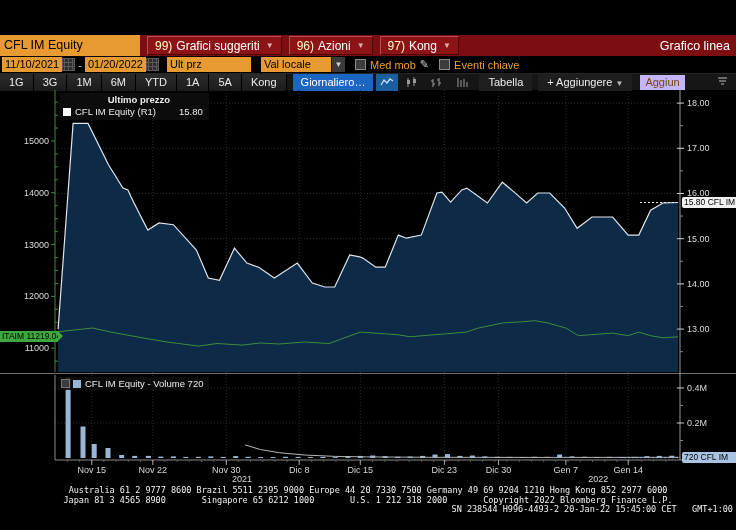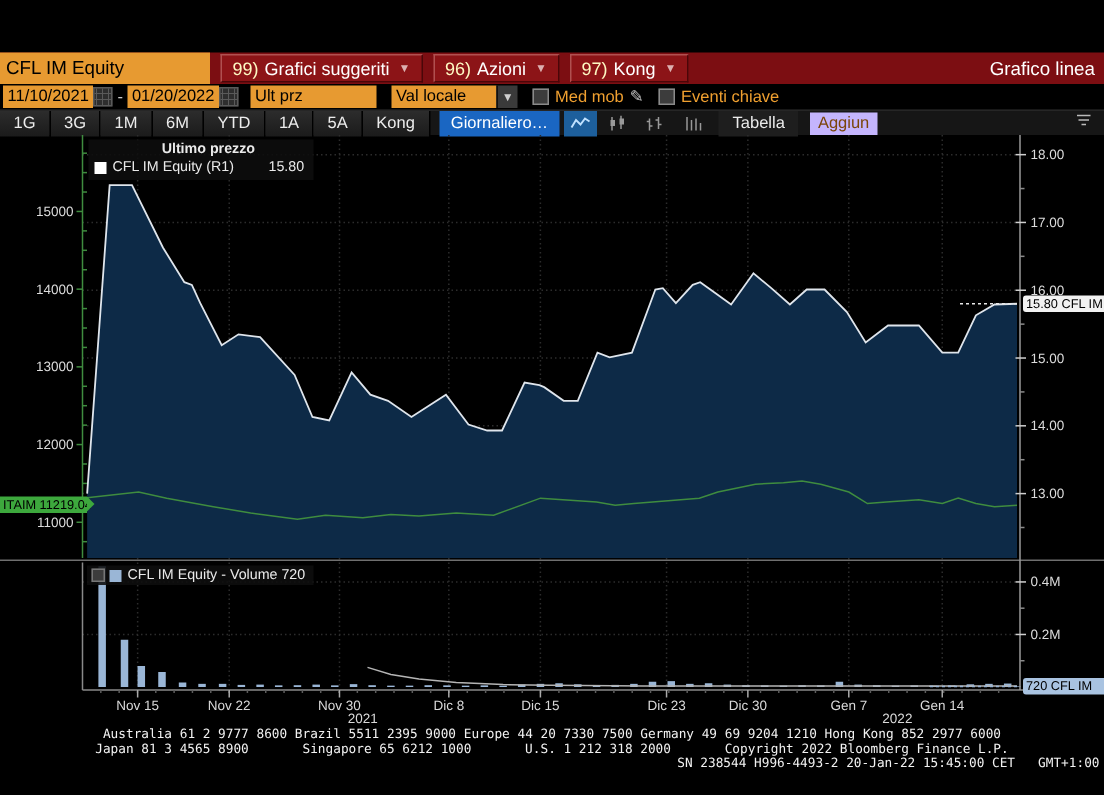--- a/index.html
+++ b/index.html
@@ -145,20 +145,21 @@
   </div>
   <div class="icon-btn">
     <svg width="12" height="11" viewBox="0 0 12 11">
         <line x1="2" y1="1" x2="2" y2="10" stroke="#999"></line>
         <line x1="5" y1="3" x2="5" y2="10" stroke="#999"></line>
         <line x1="8" y1="2" x2="8" y2="10" stroke="#999"></line>
         <line x1="11" y1="5" x2="11" y2="10" stroke="#999"></line>
       </svg>
   </div>
   <div class="txt-btn">Tabella</div>
+  <div class="txt-btn"><span>+ Aggiungere</span> <span style="font-size:8px;color:#bbb;">▼</span></div>
   <div class="aggiun-box">Aggiun</div>
   <div class="collapse">
     <svg width="11" height="9" viewBox="0 0 11 9">
         <line x1="1" y1="1" x2="10" y2="1" stroke="#bbb"></line>
         <line x1="2" y1="4" x2="9" y2="4" stroke="#bbb"></line>
         <line x1="4" y1="7" x2="7" y2="7" stroke="#bbb"></line>
       </svg>
   </div>
 </div>
 

